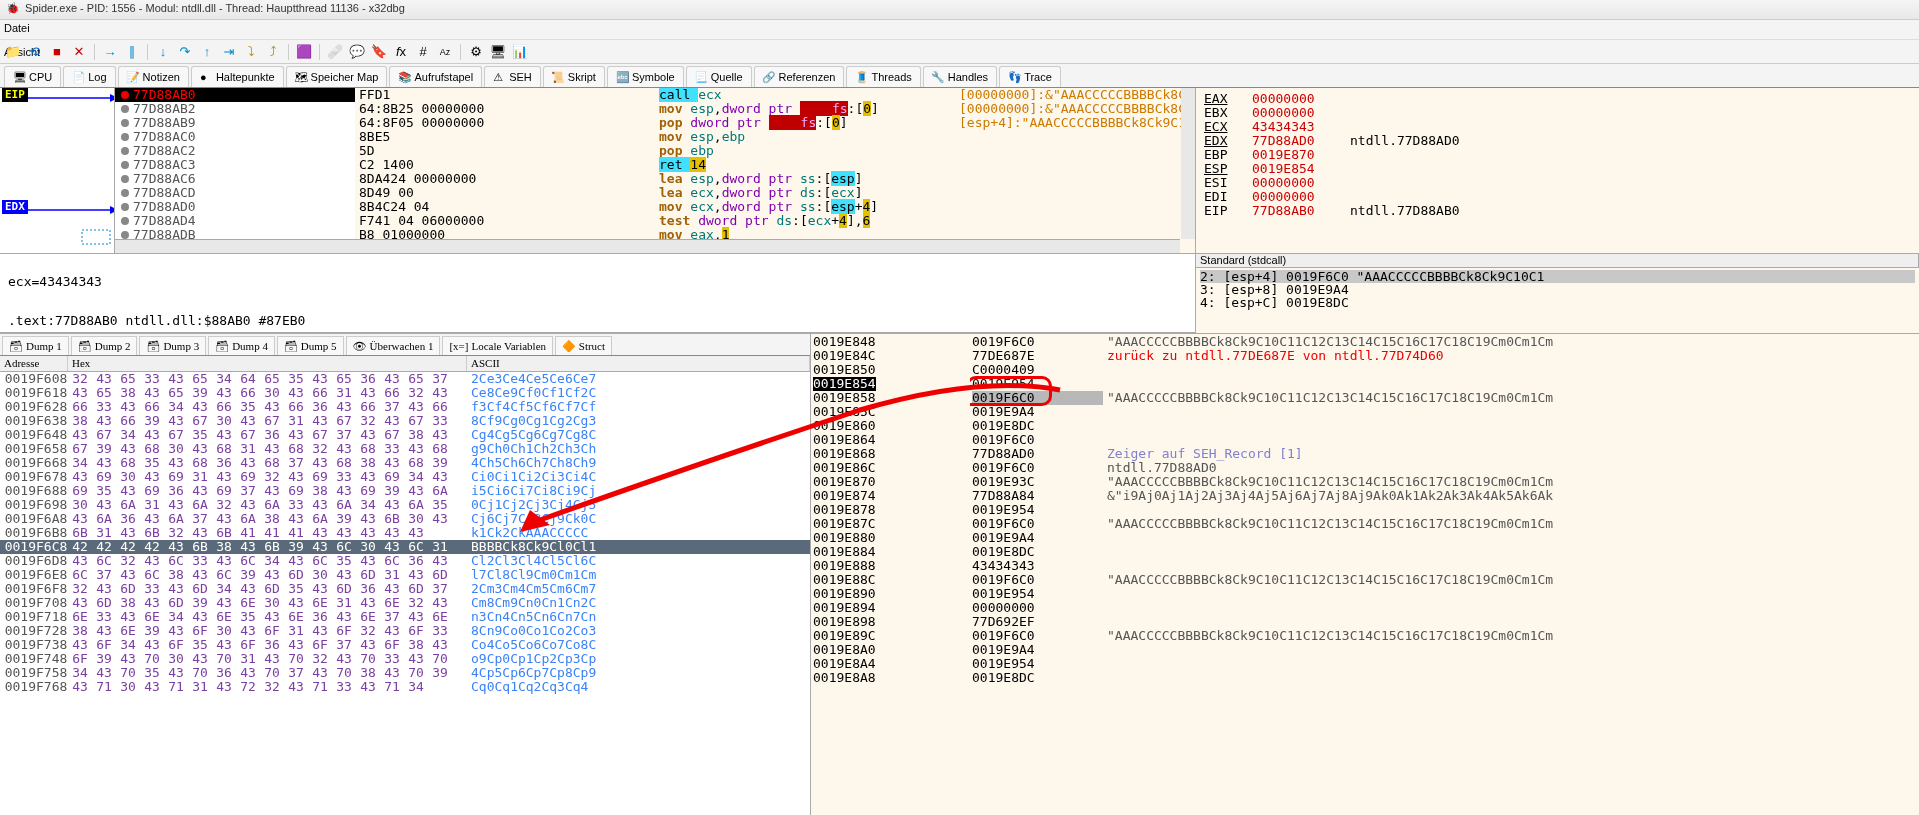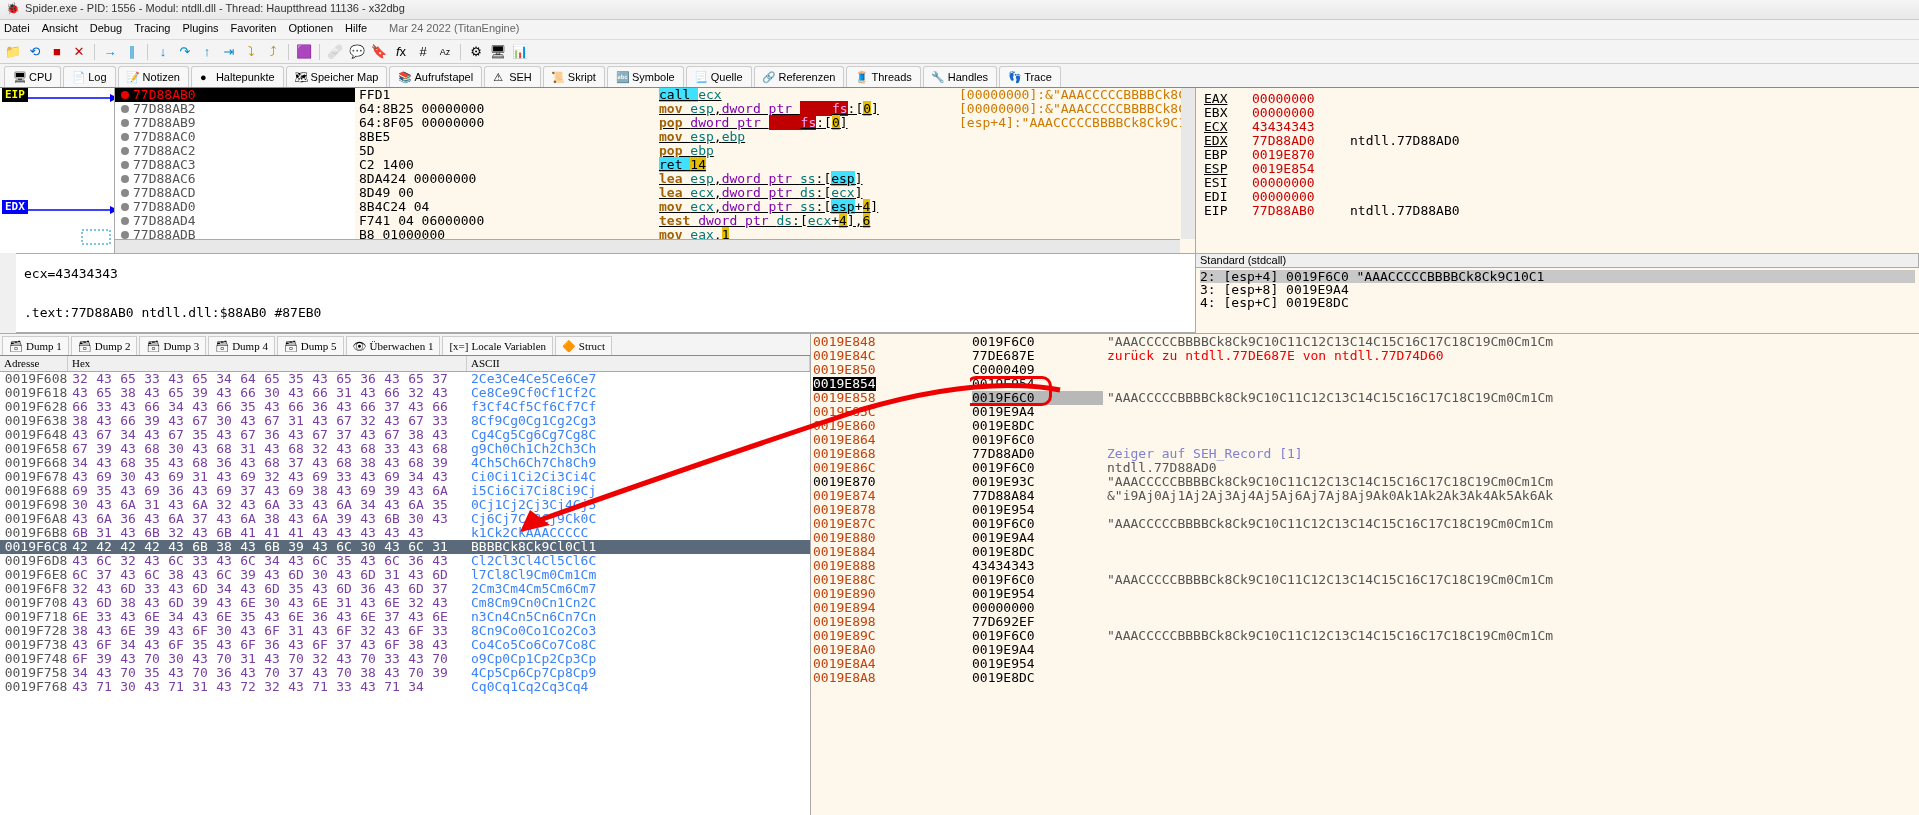--- a/index.html
+++ b/index.html
@@ -1,77 +1,77 @@
 <!DOCTYPE html>
 <html><head>
 <meta charset="utf-8">
 <style>
 * { margin: 0; padding: 0; box-sizing: border-box; }
 html, body { width: 1919px; height: 815px; font-family: "Segoe UI", Tahoma, sans-serif; font-size: 11px; background: #f0f0f0; overflow: hidden; }
 .titlebar { background: linear-gradient(#f5f5f5, #e8e8e8); height: 20px; padding: 2px 6px; font-size: 11px; color: #333; border-bottom: 1px solid #ccc; }
 .titlebar .icon { display: inline-block; width: 12px; height: 12px; margin-right: 4px; }
-.menubar { background: #f4f4f4; height: 20px; padding: 2px 4px; font-size: 11px; display: flex; gap: 12px; border-bottom: 1px solid #ddd; }
+.menubar { background: #f4f4f4; height: 20px; padding: 2px 4px; font-size: 11px; display: flex; gap: 12px; border-bottom: 1px solid #ddd; flex-direction: column; }
 .menubar span { cursor: default; }
 .menubar .date { margin-left: 10px; color: #666; }
 .toolbar { background: #f4f4f4; height: 24px; padding: 2px 4px; display: flex; align-items: center; gap: 4px; border-bottom: 1px solid #ccc; }
 .toolbar .tbtn { width: 18px; height: 18px; display: inline-flex; align-items: center; justify-content: center; cursor: pointer; font-size: 13px; border-radius: 2px; }
 .toolbar .sep { width: 1px; height: 16px; background: #ccc; margin: 0 2px; }
 .tabsbar { background: #f4f4f4; height: 24px; display: flex; gap: 2px; padding: 2px 4px 0 4px; border-bottom: 1px solid #888; }
 .tab { display: inline-flex; align-items: center; gap: 4px; padding: 2px 8px; background: #f8f8f8; border: 1px solid #ccc; border-bottom: none; border-radius: 3px 3px 0 0; font-size: 11px; cursor: pointer; white-space: nowrap; }
 .tab .ticon { width: 12px; height: 12px; display: inline-block; }
 .main { display: grid; grid-template-columns: 1195px 724px; grid-template-rows: 165px 15px 65px auto; height: 751px; }
 .disasm { grid-column: 1; grid-row: 1; display: flex; font-family: Consolas, monospace; font-size: 13px; line-height: 14px; background: #fdf7ec; position: relative; overflow: hidden; }
 .disasm .gutter { width: 115px; background: #fff; border-right: 1px solid #aaa; position: relative; }
 .disasm .eiptag { position: absolute; left: 2px; background: #000; color: #ff0; padding: 0 3px; font-weight: bold; font-size: 11px; }
 .disasm .addrcol { width: 240px; background: #fff; }
 .disasm .addrline { padding-left: 6px; display: flex; align-items: center; gap: 4px; }
 .disasm .addrline.sel { background: #000; color: #fff; }
 .disasm .dot { width: 8px; height: 8px; border-radius: 50%; background: #888; display: inline-block; }
 .disasm .dot.bp { background: #e00; }
 .disasm .hexcol { width: 300px; background: #fdf7ec; }
 .disasm .hexline { padding-left: 4px; color: #000; }
 .disasm .asmcol { width: 300px; background: #fdf7ec; }
-.disasm .asmline { padding-left: 4px; text-decoration: underline; }
+.disasm .asmline { padding-left: 4px; }
 .disasm .cmtcol { flex: 1; background: #fdf7ec; }
 .disasm .cmtline { padding-left: 4px; color: #cc7a00; }
 .disasm .hscroll { position: absolute; bottom: 0; left: 115px; right: 15px; height: 14px; background: #e8e8e8; border-top: 1px solid #aaa; }
 .disasm .vscroll { position: absolute; top: 0; right: 0; width: 14px; bottom: 14px; background: #e8e8e8; }
 .kw-blue { color: #a16207; font-weight: bold; }
 .kw-purple { color: #8000b0; }
 .kw-teal { color: #007878; }
 .kw-redtxt { color: #f00d0d; }
 .hl-cyan { background: #40e0ff; }
 .hl-gold { background: #e6c000; }
 .hl-red { background: #c00000; color: #f0abfc; padding-left: 32px; }
 .registers { grid-column: 2; grid-row: 1; background: #fdf7ec; font-family: Consolas, monospace; font-size: 13px; line-height: 14px; padding: 4px 8px; border-left: 1px solid #aaa; overflow: hidden; }
 .registers .rrow { display: flex; gap: 18px; }
 .registers .rname { width: 30px; color: #000; }
 .registers .rname.underline { text-decoration: underline; }
 .registers .rval { width: 80px; }
 .registers .rcmt { color: #000; }
 .stdline { grid-column: 2; grid-row: 2 / 3; background: #efefef; border: 1px solid #aaa; font-size: 11px; padding: 0 4px; height: 15px; }
-.midrow { grid-column: 1; grid-row: 2 / 4; background: #fff; border-top: 1px solid #aaa; border-bottom: 1px solid #aaa; font-family: Consolas, monospace; font-size: 13px; padding: 12px 8px; line-height: 15px; margin-left: 16px; }
+.midrow { grid-column: 1; grid-row: 2 / 4; background: #fff; border-top: 1px solid #aaa; border-bottom: 1px solid #aaa; font-family: Consolas, monospace; font-size: 13px; padding: 20px 8px; line-height: 15px; }
 .stackexpr { grid-column: 2; grid-row: 3; background: #fdf7ec; font-family: Consolas, monospace; font-size: 13px; line-height: 13px; border-left: 1px solid #aaa; padding: 2px 4px; overflow: hidden; }
 .stackexpr .sel { background: #c8c8c8; }
 .lower { grid-column: 1 / 3; grid-row: 4; display: grid; grid-template-columns: 810px 160px 135px 814px; }
 .dump { background: #fff; font-family: Consolas, monospace; font-size: 13px; line-height: 14px; border-top: 1px solid #aaa; overflow: hidden; }
 .dump .tabs { background: #f4f4f4; height: 22px; display: flex; gap: 2px; padding: 2px 2px 0 2px; border-bottom: 1px solid #888; }
 .dump .tabs .dtab { display: inline-flex; align-items: center; gap: 3px; padding: 1px 6px; border: 1px solid #ccc; border-bottom: none; background: #f8f8f8; cursor: pointer; font-family: "Segoe UI"; font-size: 11px; }
 .dump .headers { display: flex; background: #f0f0f0; border-bottom: 1px solid #aaa; font-family: "Segoe UI"; font-size: 11px; height: 16px; }
 .dump .headers .h { border-right: 1px solid #ccc; padding: 0 4px; }
 .dump .rows { overflow: hidden; }
 .dump .drow { display: flex; }
 .dump .daddr { width: 68px; color: #555; padding-left: 4px; text-align: center; }
 .dump .dhex { width: 399px; color: #7a3fa0; display: flex; flex-wrap: nowrap; align-items: flex-end; }
 .dump .dhex span { width: 24px; display: inline-block; text-align: center; }
 .dump .dascii { flex: 1; color: #3b82f6; padding-left: 4px; }
 .dump .drow.hl .dhex, .dump .drow.hl .dascii, .dump .drow.hl .daddr { background: #5a6a7a; color: #fff; }
 .stack { font-family: Consolas, monospace; font-size: 13px; line-height: 14px; background: #fdf7ec; border-top: 1px solid #aaa; border-left: 1px solid #aaa; padding: 1px 2px; overflow: hidden; }
 .stack .sr { display: flex; }
-.stack .sa { color: #c2410c; }
+.stack .sa { color: #000000; }
 .stack .sa.active { color: #000; }
 .stack .sa.sel { background: #000; color: #fff; }
 .stack2 { font-family: Consolas, monospace; font-size: 13px; line-height: 14px; background: #fdf7ec; border-top: 1px solid #aaa; padding: 1px 2px; overflow: hidden; position: relative; }
 .stack2 .sr { display: flex; }
 .stack2 .sv { color: #000; }
 .stack2 .redbox { position: absolute; border: 3px solid #e00; border-radius: 10px 10px 10px 0; pointer-events: none; }
 .cmt { font-family: Consolas, monospace; font-size: 13px; line-height: 14px; background: #fdf7ec; border-top: 1px solid #aaa; padding: 1px 2px; overflow: hidden; white-space: nowrap; }
 .cmt .cb { color: #555; }
 .cmt .cr { color: #e00; }
 .cmt .cp { color: #8080d0; }

